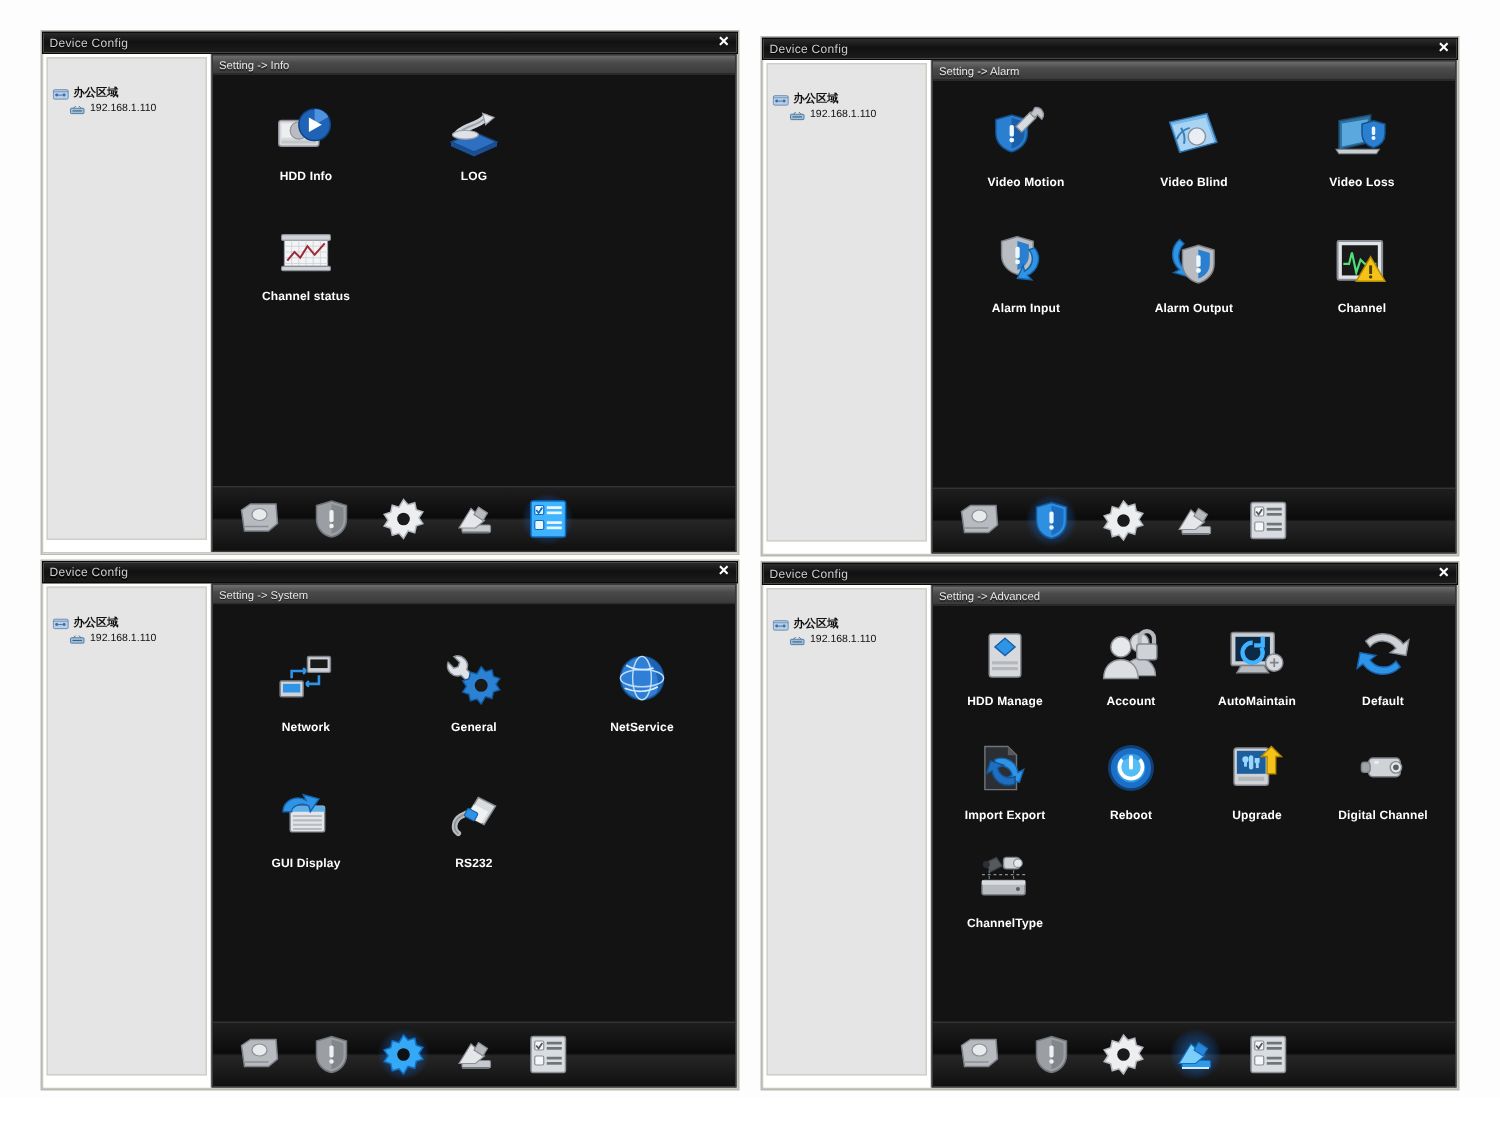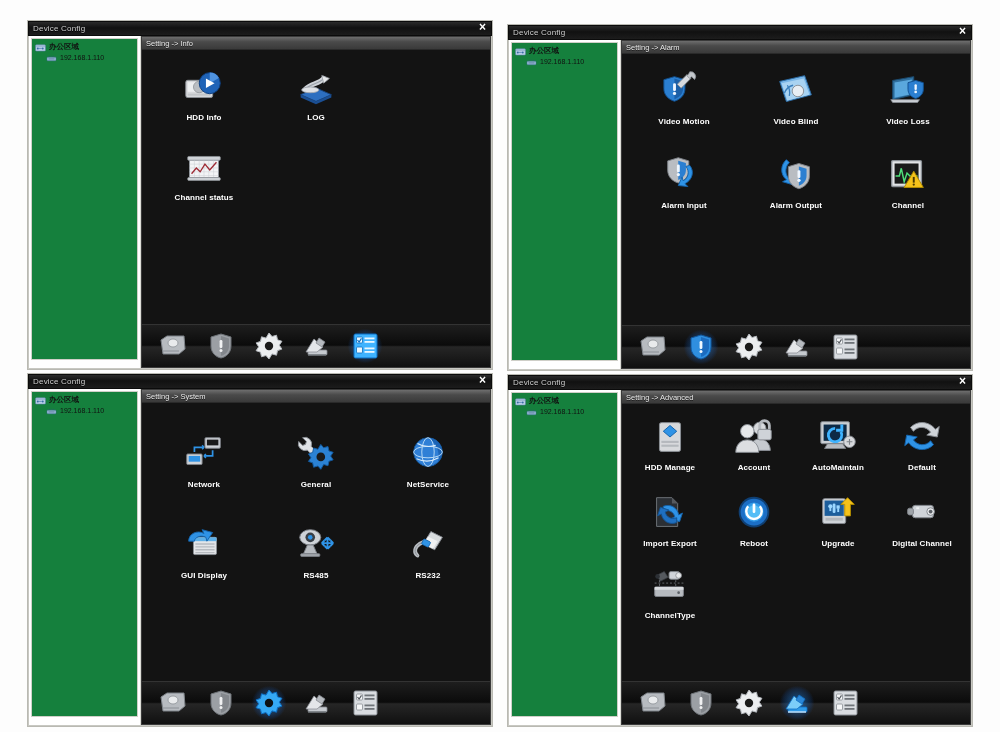--- a/index.html
+++ b/index.html
@@ -51,24 +51,24 @@
   .treepane{
     width:112px;
     background:#ffffff;
     box-sizing:border-box;
     padding:2px 2px 0 2px;
     border-right:1px solid #dcdcd6;
     flex:0 0 auto;
   }
   .treebox{
     border:1px solid #cfcfc8;
-    background:#15803d;
+    background:#e5e5e5;
     height:calc(100% - 8px);
     box-sizing:border-box;
-    padding:3px 3px;
+    padding:18px 3px;
     overflow:hidden;
   }
   .tnode{
     display:flex;align-items:center;gap:3px;
     font-size:7.5px;color:#1b1b1b;white-space:nowrap;
     line-height:10px;
     margin-bottom:1px;
   }
   .tnode.child{padding-left:11px;}
   .tico{
@@ -489,32 +489,20 @@
               <svg class="glyph" viewBox="0 0 48 48">
                 <rect x="13" y="16" width="24" height="18" rx="1.5" fill="#e3e5e8" stroke="#8a8f95" stroke-width="1"></rect>
                 <rect x="13" y="16" width="24" height="4" fill="#5eb0e8"></rect>
                 <path d="M15 23h20M15 26h20M15 29h20M15 32h20" stroke="#b7bbc0" stroke-width="1.4"></path>
                 <path d="M8 20c0-8 9-12 16-8l-2-4 11 3-6 9-1-4c-5-3-12 0-12 4z" fill="#2f93e6" stroke="#1463ab" stroke-width="1"></path>
               </svg>
               <span class="clabel">GUI Display</span>
             </div>
             <div class="cell">
               <svg class="glyph" viewBox="0 0 48 48">
-                <ellipse cx="18" cy="16" rx="11" ry="8" fill="#cfd3d8" stroke="#7d8288" stroke-width="1"></ellipse>
-                <circle cx="18" cy="16" r="5" fill="#3a3f45"></circle>
-                  <circle cx="18" cy="16" r="2.4" fill="#2f93e6"></circle>
-                <path d="M15 24h6l4 9H11z" fill="#b7bbc0" stroke="#7d8288" stroke-width="1"></path>
-                <rect x="8" y="33" width="20" height="3" rx="1" fill="#9fa4a9" stroke="#7d8288" stroke-width=".8"></rect>
-                <path d="M30 22h12M30 22l3-3M30 22l3 3M42 22l-3-3M42 22l-3 3" stroke="#2f93e6" stroke-width="2" fill="none"></path>
-                <path d="M36 16v12M36 16l-3 3M36 16l3 3M36 28l-3-3M36 28l3-3" stroke="#2f93e6" stroke-width="2" fill="none"></path>
-              </svg>
-              <span class="clabel">RS485</span>
-            </div>
-            <div class="cell">
-              <svg class="glyph" viewBox="0 0 48 48">
                 <path d="M27 10l12 6-8 13-12-6z" fill="#d9dcdf" stroke="#85898f" stroke-width="1"></path>
                 <path d="M24 15l10 5-5 8-10-5z" fill="#f0f1f2"></path>
                 <path d="M21 20l-6 3c-5 3-6 9-2 12" fill="none" stroke="#b7bbc0" stroke-width="4" stroke-linecap="round"></path>
                 <path d="M21 20l-6 3c-5 3-6 9-2 12" fill="none" stroke="#8a8f95" stroke-width="1" stroke-linecap="round"></path>
                 <rect x="18" y="19" width="8" height="6" rx="1" transform="rotate(27 22 22)" fill="#2f93e6" stroke="#1463ab" stroke-width=".8"></rect>
               </svg>
               <span class="clabel">RS232</span>
             </div>
           </div>
         </div>

